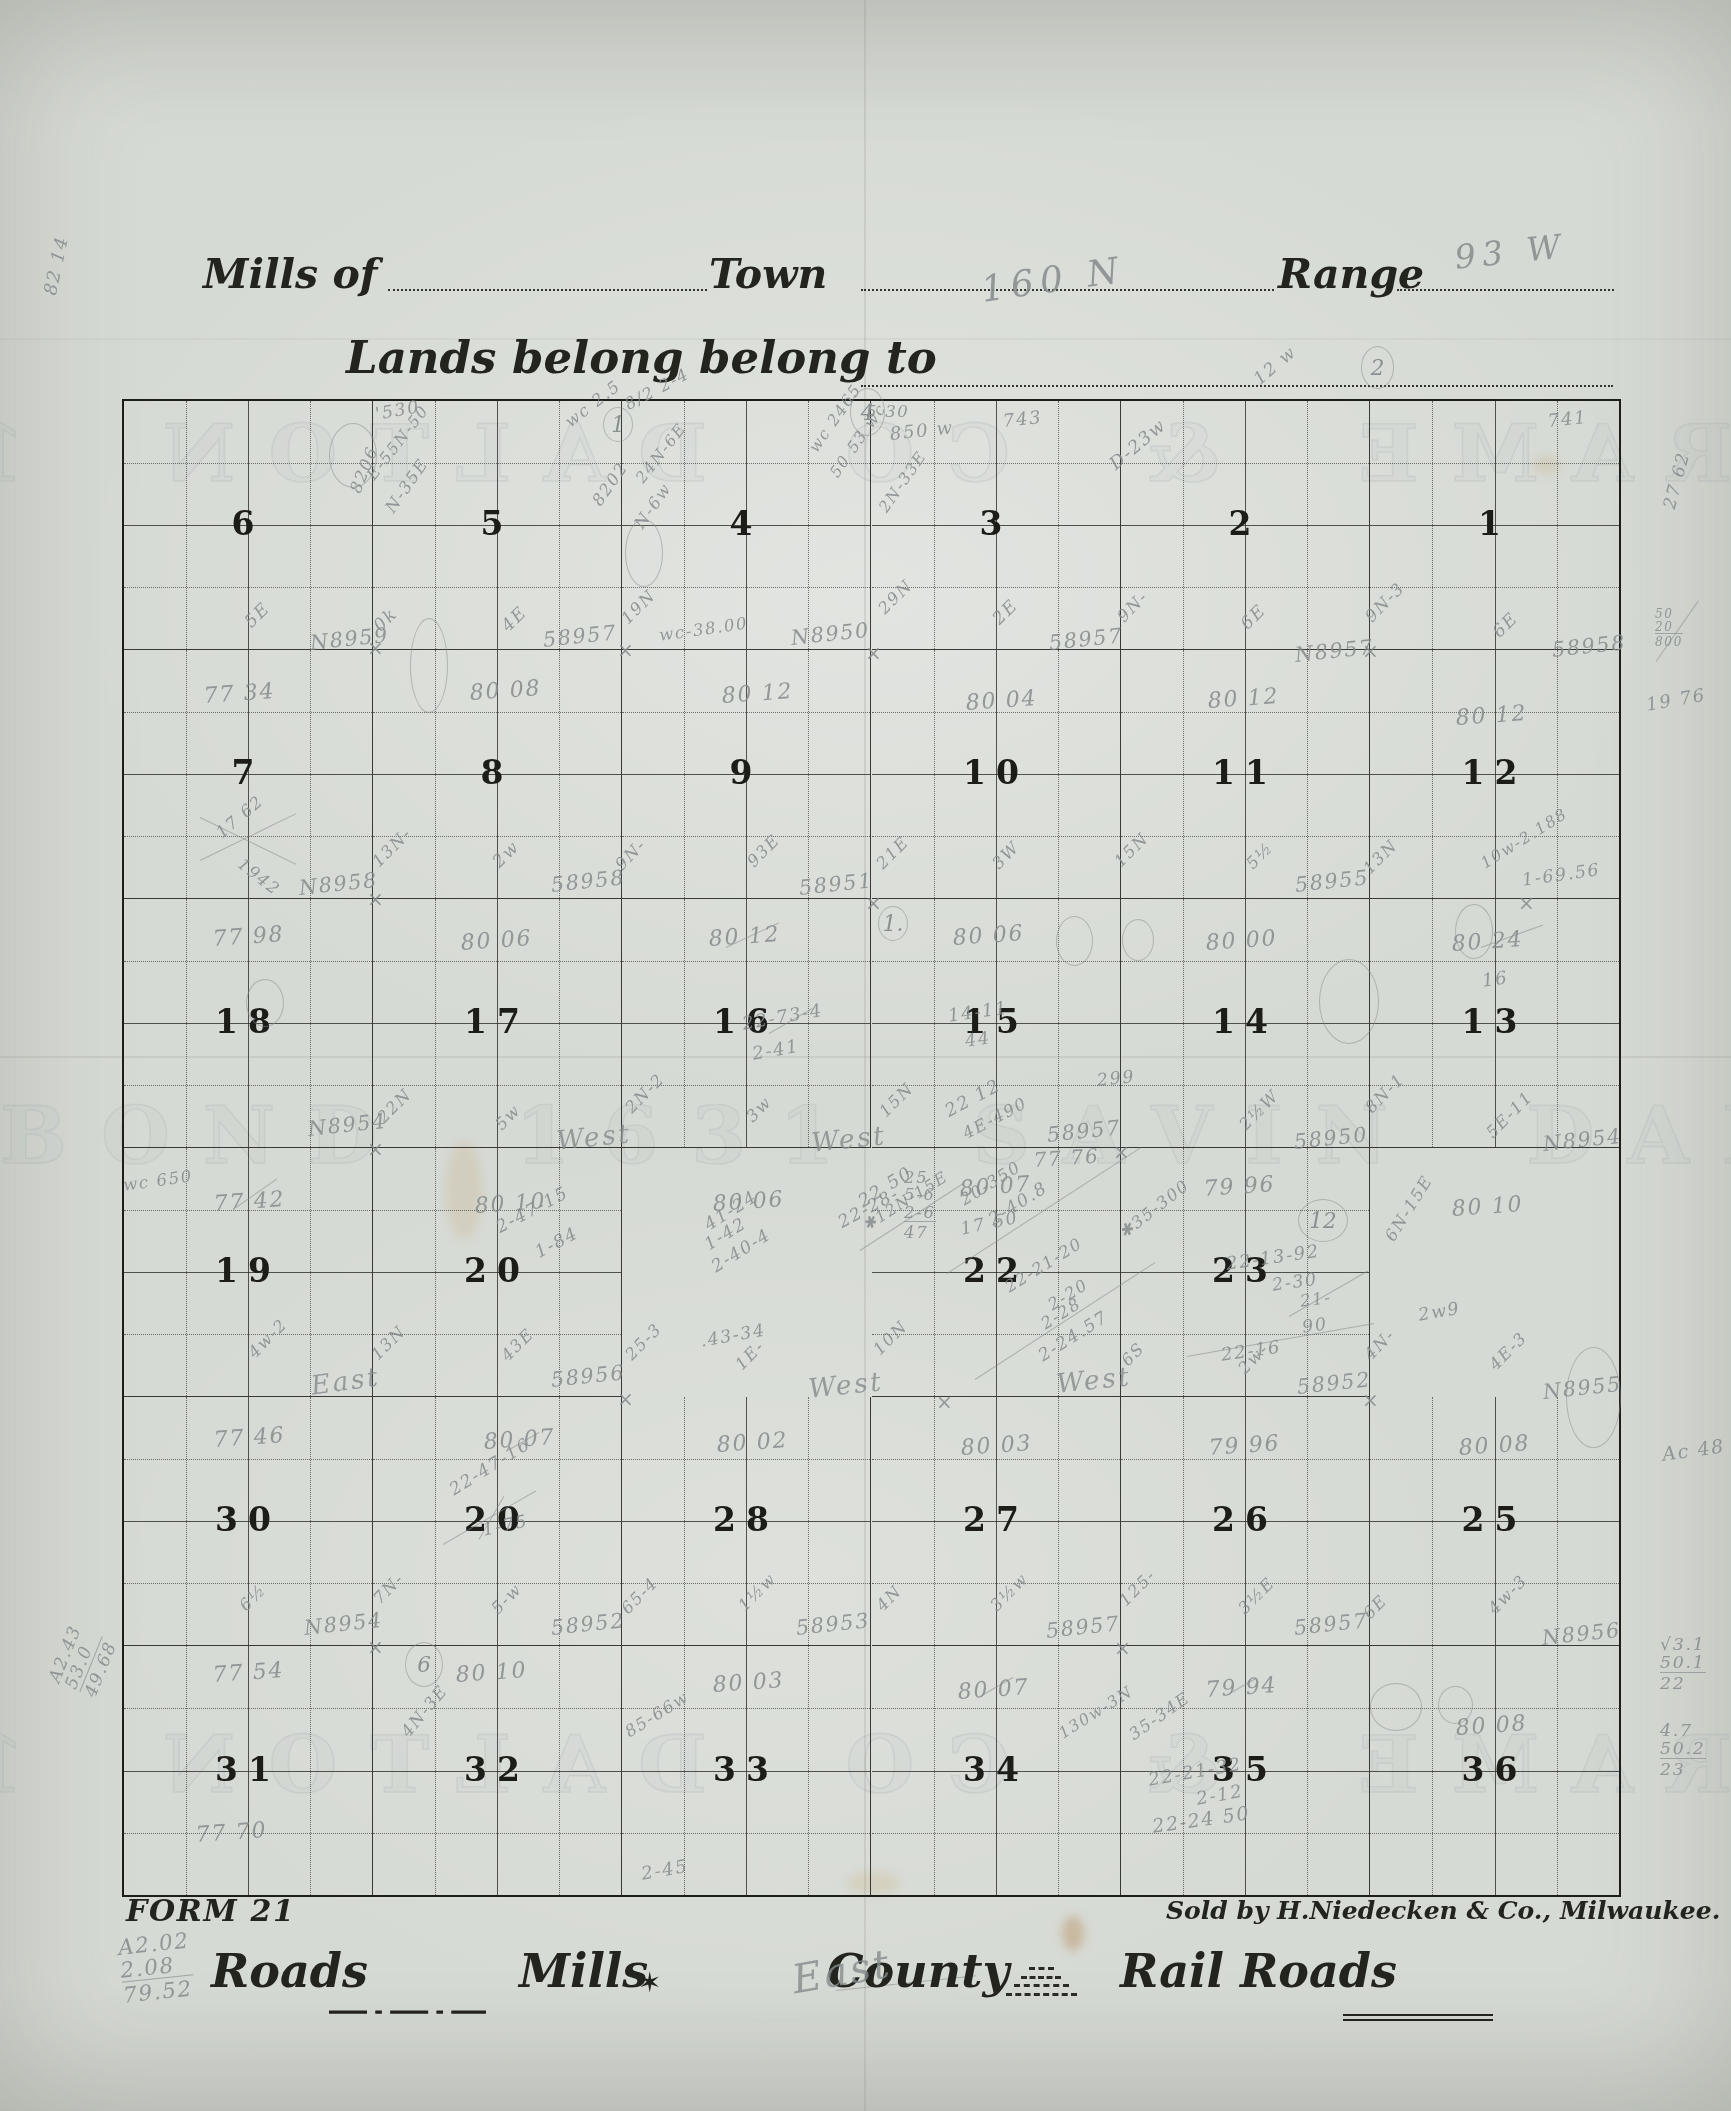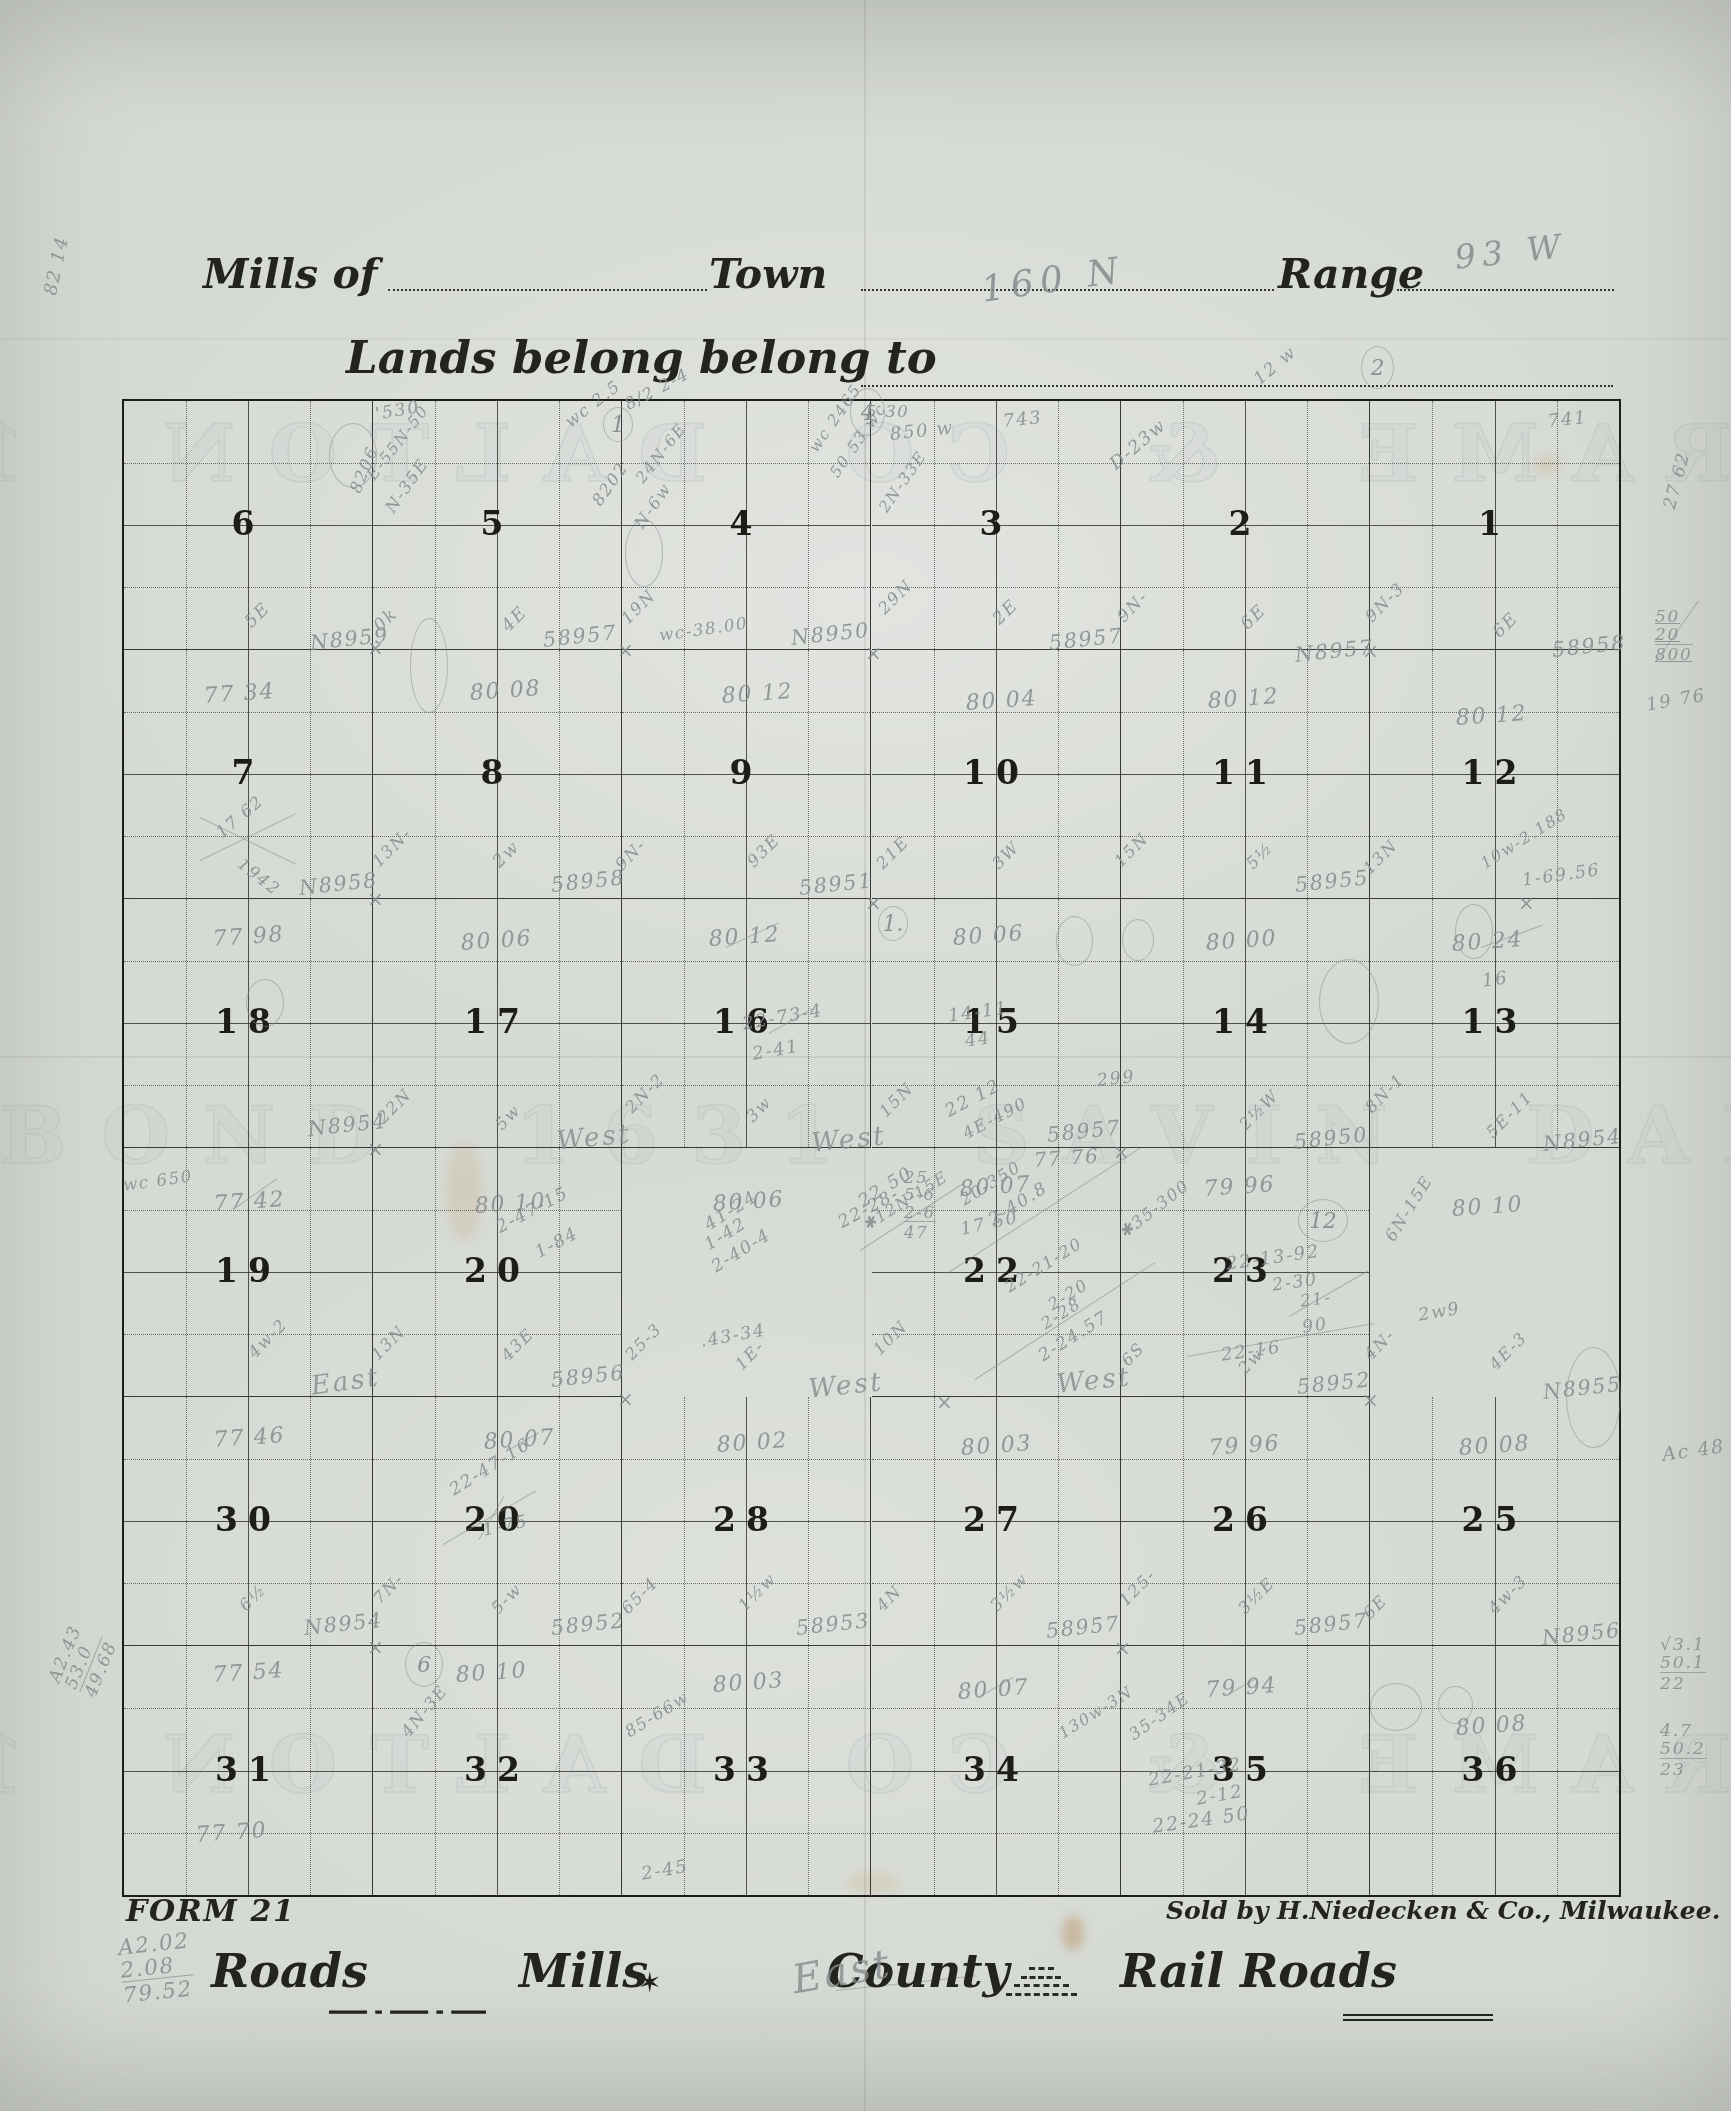--- a/index.html
+++ b/index.html
@@ -412,21 +412,21 @@
       <div class="pencil" style="left: 1294px; top: 645px; font-size: 20.7px; transform: rotate(-6deg);">N8957</div>
       <div class="pencil" style="left: 1362px; top: 613px; font-size: 16.5px; transform: rotate(-45deg);">9N-3</div>
       <div class="pencil" style="left: 1489px; top: 628px; font-size: 17.4px; transform: rotate(-45deg);">6E</div>
       <div class="pencil" style="left: 1551px; top: 640px; font-size: 20.7px; transform: rotate(-6deg);">58958</div>
       <div class="pencil" style="left: 203px; top: 684px; font-size: 22px; transform: rotate(-4deg);">77 34</div>
       <div class="pencil" style="left: 469px; top: 681px; font-size: 22px; transform: rotate(-4deg);">80 08</div>
       <div class="pencil" style="left: 721px; top: 684px; font-size: 22px; transform: rotate(-4deg);">80 12</div>
       <div class="pencil" style="left: 965px; top: 691px; font-size: 22px; transform: rotate(-4deg);">80 04</div>
       <div class="pencil" style="left: 1207px; top: 689px; font-size: 22px; transform: rotate(-4deg);">80 12</div>
       <div class="pencil" style="left: 1455px; top: 706px; font-size: 22px; transform: rotate(-4deg);">80 12</div>
-      <div class="pencil pstack" style="left: 1655px; top: 608px; font-size: 17px; text-decoration: underline;">
+      <div class="pencil pstack" style="left: 1655px; top: 608px; font-size: 12px;">
         <div>50</div>
         <div>20</div>
         <div class="sumline">800</div>
       </div>
       <div class="pencil" style="left: 1645px; top: 696px; font-size: 18px; transform: rotate(-10deg);">19 76</div>
       <div class="pencil" style="left: 298px; top: 878px; font-size: 20.7px; transform: rotate(-6deg);">N8958</div>
       <div class="pencil" style="left: 369px; top: 858px; font-size: 16.5px; transform: rotate(-45deg);">13N-</div>
       <div class="pencil" style="left: 489px; top: 858px; font-size: 17.4px; transform: rotate(-45deg);">2w</div>
       <div class="pencil" style="left: 550px; top: 875px; font-size: 20.7px; transform: rotate(-6deg);">58958</div>
       <div class="pencil" style="left: 612px; top: 861px; font-size: 16.5px; transform: rotate(-45deg);">9N-</div>

